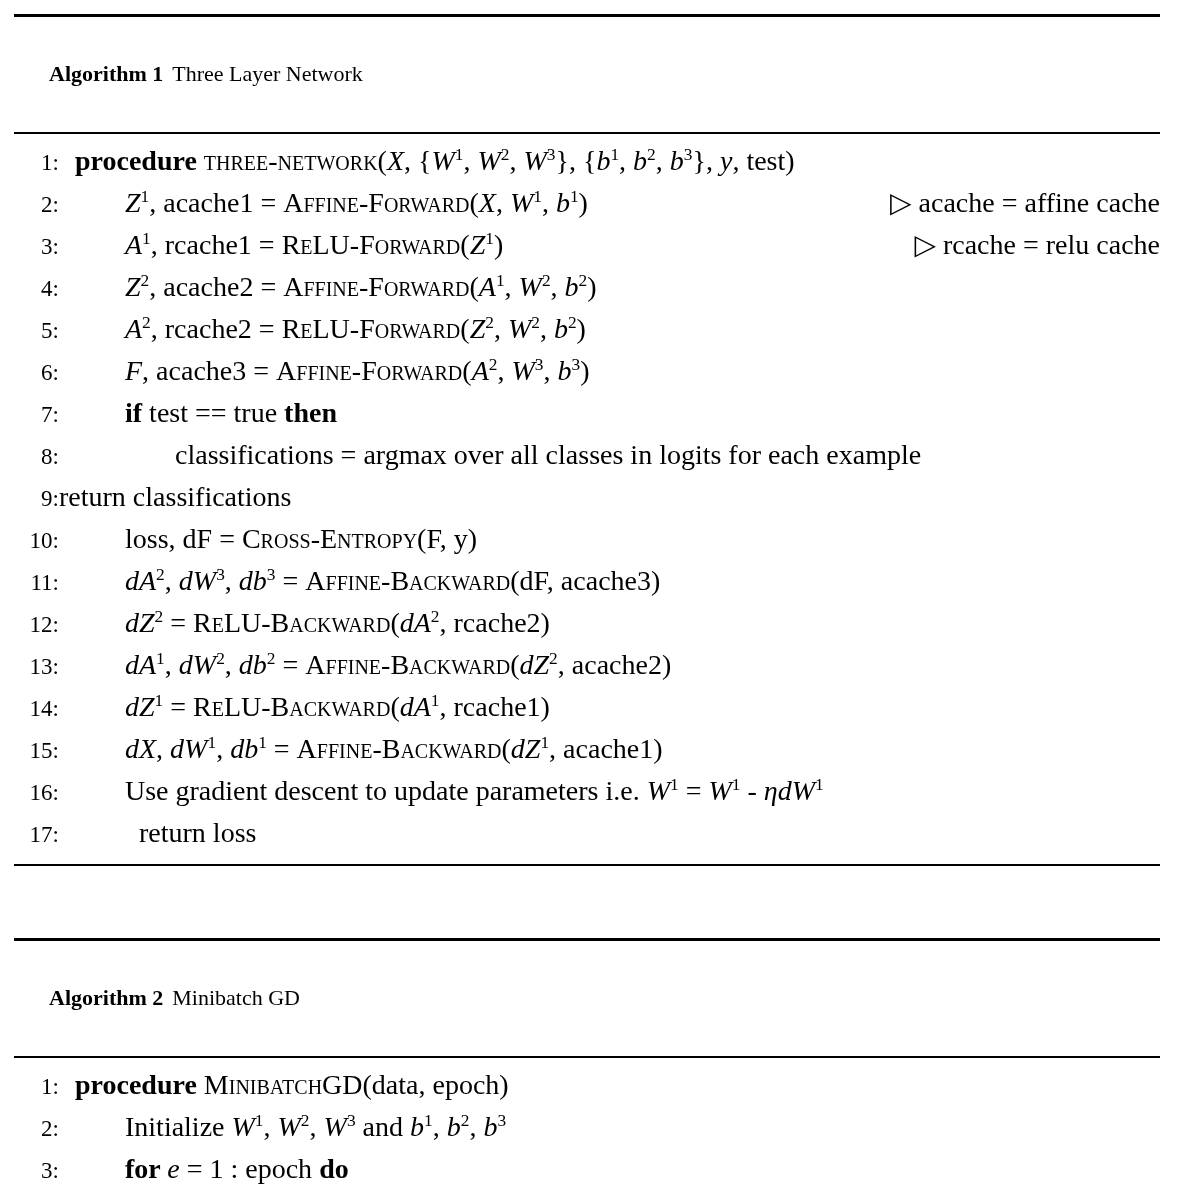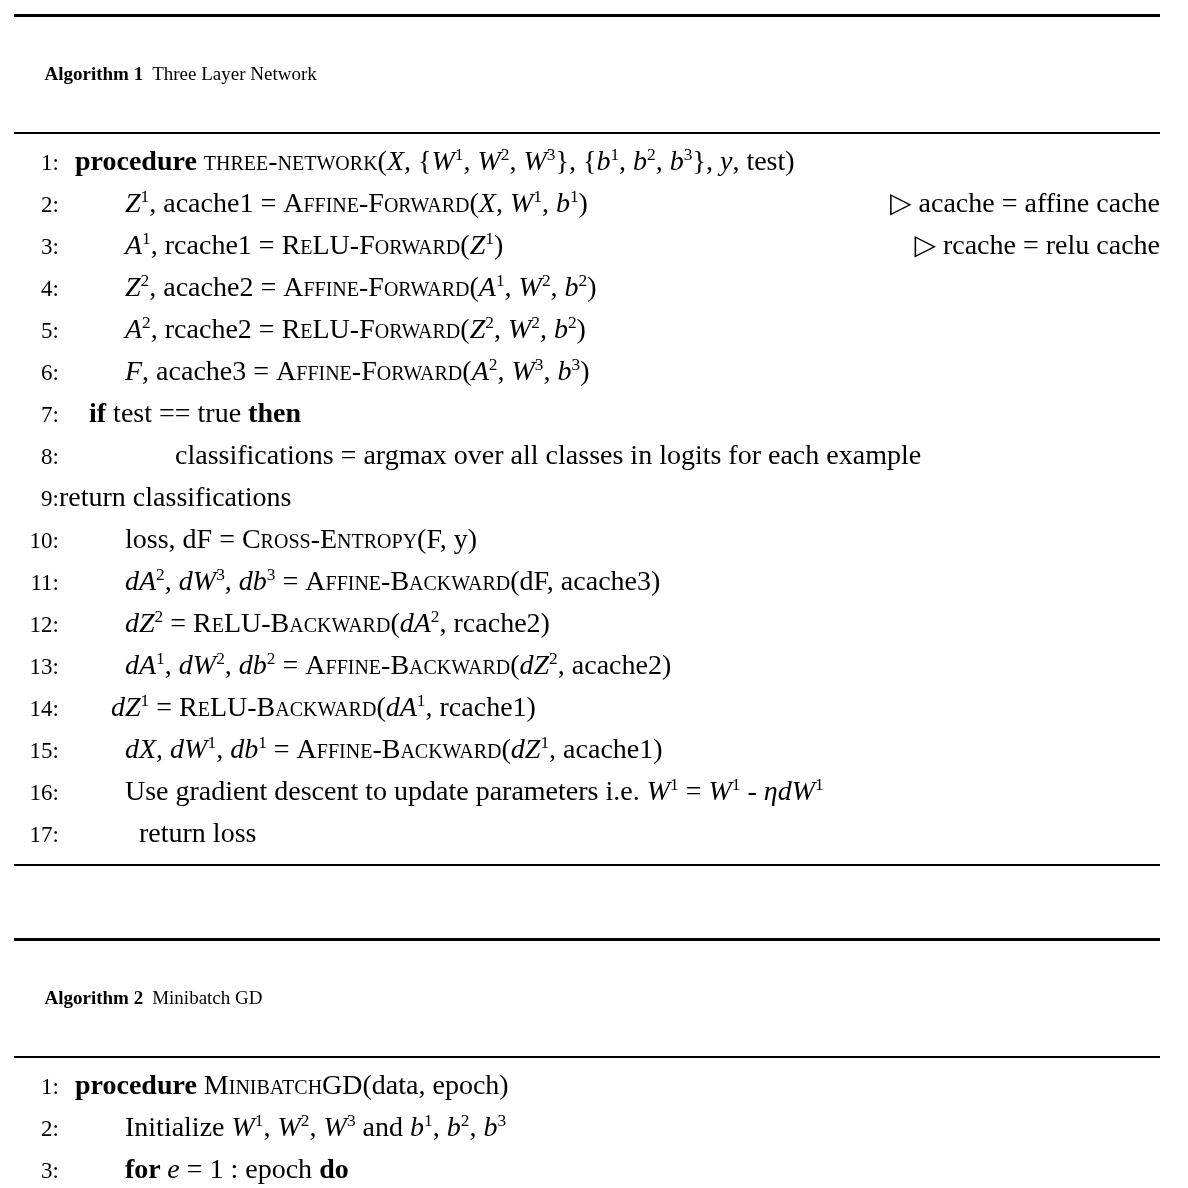--- a/index.html
+++ b/index.html
@@ -19,21 +19,21 @@
   }
   .algorithm {
     width: 1146px;
     border-top: 3px solid #000;
     border-bottom: 2px solid #000;
   }
   .algorithm + .algorithm {
     margin-top: 72px;
   }
   .caption {
-    font-size: 19px;
+    font-size: 22px;
     line-height: 34px;
     padding: 6px 2px 7px 2px;
     border-bottom: 2px solid #000;
     white-space: pre-wrap;
   }
   .cap-label {
     font-weight: bold;
   }
   .cap-title {
     margin-left: 9px;
@@ -82,28 +82,28 @@
     <div class="caption">
       <span class="cap-label">Algorithm 1</span><span class="cap-title">Three Layer Network</span>
     </div>
     <div class="alg-body">
         <div class="line"><span class="num">1:</span><span class="content" style="margin-left: 16px;"><span class="sg-bf">procedure </span><span class="sg-sc">three-network</span><span class="sg-rm">(</span><span class="sg-it">X</span><span class="sg-rm">, {</span><span class="sg-it">W</span><span class="sg-sup">1</span><span class="sg-rm">, </span><span class="sg-it">W</span><span class="sg-sup">2</span><span class="sg-rm">, </span><span class="sg-it">W</span><span class="sg-sup">3</span><span class="sg-rm">}, {</span><span class="sg-it">b</span><span class="sg-sup">1</span><span class="sg-rm">, </span><span class="sg-it">b</span><span class="sg-sup">2</span><span class="sg-rm">, </span><span class="sg-it">b</span><span class="sg-sup">3</span><span class="sg-rm">}, </span><span class="sg-it">y</span><span class="sg-rm">, test)</span></span></div>
         <div class="line"><span class="num">2:</span><span class="content" style="margin-left: 66px;"><span class="sg-it">Z</span><span class="sg-sup">1</span><span class="sg-rm">, acache1 = </span><span class="sg-sc">Affine-Forward</span><span class="sg-rm">(</span><span class="sg-it">X</span><span class="sg-rm">, </span><span class="sg-it">W</span><span class="sg-sup">1</span><span class="sg-rm">, </span><span class="sg-it">b</span><span class="sg-sup">1</span><span class="sg-rm">)</span></span><span class="comment"><span class="sg-rm">▷ acache = affine cache</span></span></div>
         <div class="line"><span class="num">3:</span><span class="content" style="margin-left: 66px;"><span class="sg-it">A</span><span class="sg-sup">1</span><span class="sg-rm">, rcache1 = </span><span class="sg-sc">ReLU-Forward</span><span class="sg-rm">(</span><span class="sg-it">Z</span><span class="sg-sup">1</span><span class="sg-rm">)</span></span><span class="comment"><span class="sg-rm">▷ rcache = relu cache</span></span></div>
         <div class="line"><span class="num">4:</span><span class="content" style="margin-left: 66px;"><span class="sg-it">Z</span><span class="sg-sup">2</span><span class="sg-rm">, acache2 = </span><span class="sg-sc">Affine-Forward</span><span class="sg-rm">(</span><span class="sg-it">A</span><span class="sg-sup">1</span><span class="sg-rm">, </span><span class="sg-it">W</span><span class="sg-sup">2</span><span class="sg-rm">, </span><span class="sg-it">b</span><span class="sg-sup">2</span><span class="sg-rm">)</span></span></div>
         <div class="line"><span class="num">5:</span><span class="content" style="margin-left: 66px;"><span class="sg-it">A</span><span class="sg-sup">2</span><span class="sg-rm">, rcache2 = </span><span class="sg-sc">ReLU-Forward</span><span class="sg-rm">(</span><span class="sg-it">Z</span><span class="sg-sup">2</span><span class="sg-rm">, </span><span class="sg-it">W</span><span class="sg-sup">2</span><span class="sg-rm">, </span><span class="sg-it">b</span><span class="sg-sup">2</span><span class="sg-rm">)</span></span></div>
         <div class="line"><span class="num">6:</span><span class="content" style="margin-left: 66px;"><span class="sg-it">F</span><span class="sg-rm">, acache3 = </span><span class="sg-sc">Affine-Forward</span><span class="sg-rm">(</span><span class="sg-it">A</span><span class="sg-sup">2</span><span class="sg-rm">, </span><span class="sg-it">W</span><span class="sg-sup">3</span><span class="sg-rm">, </span><span class="sg-it">b</span><span class="sg-sup">3</span><span class="sg-rm">)</span></span></div>
-        <div class="line"><span class="num">7:</span><span class="content" style="margin-left: 30px;"><span class="sg-bf">if</span><span class="sg-rm"> test == true </span><span class="sg-bf">then</span></span></div>
+        <div class="line"><span class="num">7:</span><span class="content" style="margin-left: 66px;"><span class="sg-bf">if</span><span class="sg-rm"> test == true </span><span class="sg-bf">then</span></span></div>
         <div class="line"><span class="num">8:</span><span class="content" style="margin-left: 116px;"><span class="sg-rm">classifications = argmax over all classes in logits for each example</span></span></div>
         <div class="line"><span class="num">9:</span><span class="content" style=""><span class="sg-rm">return classifications</span></span></div>
         <div class="line"><span class="num">10:</span><span class="content" style="margin-left: 66px;"><span class="sg-rm">loss, dF = </span><span class="sg-sc">Cross-Entropy</span><span class="sg-rm">(F, y)</span></span></div>
         <div class="line"><span class="num">11:</span><span class="content" style="margin-left: 66px;"><span class="sg-it">dA</span><span class="sg-sup">2</span><span class="sg-rm">, </span><span class="sg-it">dW</span><span class="sg-sup">3</span><span class="sg-rm">, </span><span class="sg-it">db</span><span class="sg-sup">3</span><span class="sg-rm"> = </span><span class="sg-sc">Affine-Backward</span><span class="sg-rm">(dF, acache3)</span></span></div>
         <div class="line"><span class="num">12:</span><span class="content" style="margin-left: 66px;"><span class="sg-it">dZ</span><span class="sg-sup">2</span><span class="sg-rm"> = </span><span class="sg-sc">ReLU-Backward</span><span class="sg-rm">(</span><span class="sg-it">dA</span><span class="sg-sup">2</span><span class="sg-rm">, rcache2)</span></span></div>
         <div class="line"><span class="num">13:</span><span class="content" style="margin-left: 66px;"><span class="sg-it">dA</span><span class="sg-sup">1</span><span class="sg-rm">, </span><span class="sg-it">dW</span><span class="sg-sup">2</span><span class="sg-rm">, </span><span class="sg-it">db</span><span class="sg-sup">2</span><span class="sg-rm"> = </span><span class="sg-sc">Affine-Backward</span><span class="sg-rm">(</span><span class="sg-it">dZ</span><span class="sg-sup">2</span><span class="sg-rm">, acache2)</span></span></div>
-        <div class="line"><span class="num">14:</span><span class="content" style="margin-left: 52px;"><span class="sg-it">dZ</span><span class="sg-sup">1</span><span class="sg-rm"> = </span><span class="sg-sc">ReLU-Backward</span><span class="sg-rm">(</span><span class="sg-it">dA</span><span class="sg-sup">1</span><span class="sg-rm">, rcache1)</span></span></div>
+        <div class="line"><span class="num">14:</span><span class="content" style="margin-left: 66px;"><span class="sg-it">dZ</span><span class="sg-sup">1</span><span class="sg-rm"> = </span><span class="sg-sc">ReLU-Backward</span><span class="sg-rm">(</span><span class="sg-it">dA</span><span class="sg-sup">1</span><span class="sg-rm">, rcache1)</span></span></div>
         <div class="line"><span class="num">15:</span><span class="content" style="margin-left: 66px;"><span class="sg-it">dX</span><span class="sg-rm">, </span><span class="sg-it">dW</span><span class="sg-sup">1</span><span class="sg-rm">, </span><span class="sg-it">db</span><span class="sg-sup">1</span><span class="sg-rm"> = </span><span class="sg-sc">Affine-Backward</span><span class="sg-rm">(</span><span class="sg-it">dZ</span><span class="sg-sup">1</span><span class="sg-rm">, acache1)</span></span></div>
         <div class="line"><span class="num">16:</span><span class="content" style="margin-left: 66px;"><span class="sg-rm">Use gradient descent to update parameters i.e. </span><span class="sg-it">W</span><span class="sg-sup">1</span><span class="sg-rm"> = </span><span class="sg-it">W</span><span class="sg-sup">1</span><span class="sg-rm"> - </span><span class="sg-it">ηdW</span><span class="sg-sup">1</span></span></div>
         <div class="line"><span class="num">17:</span><span class="content" style="margin-left: 80px;"><span class="sg-rm">return loss</span></span></div>
       </div>
   </section>
 
   <section class="algorithm">
     <div class="caption">
       <span class="cap-label">Algorithm 2</span><span class="cap-title">Minibatch GD</span>
     </div>

